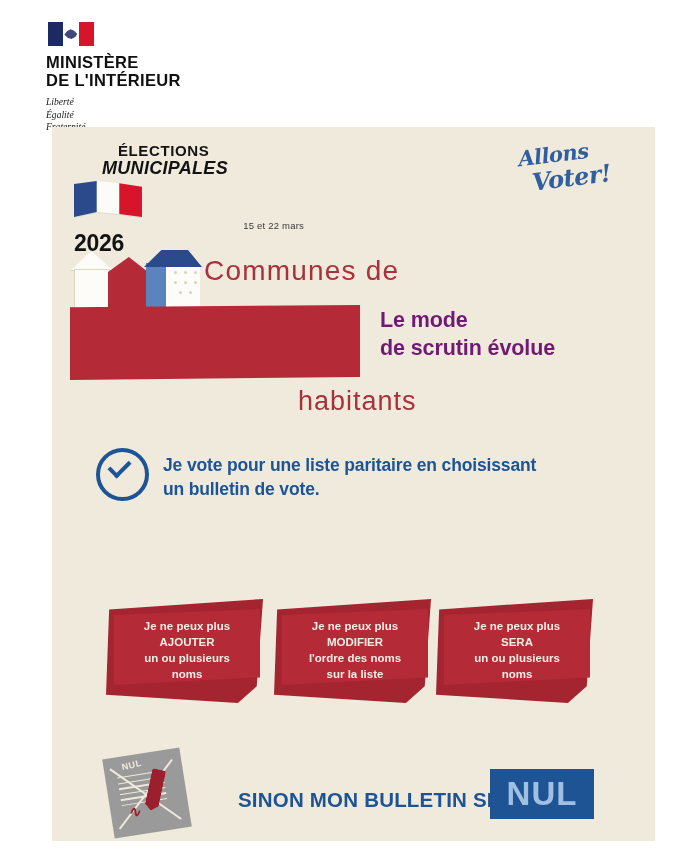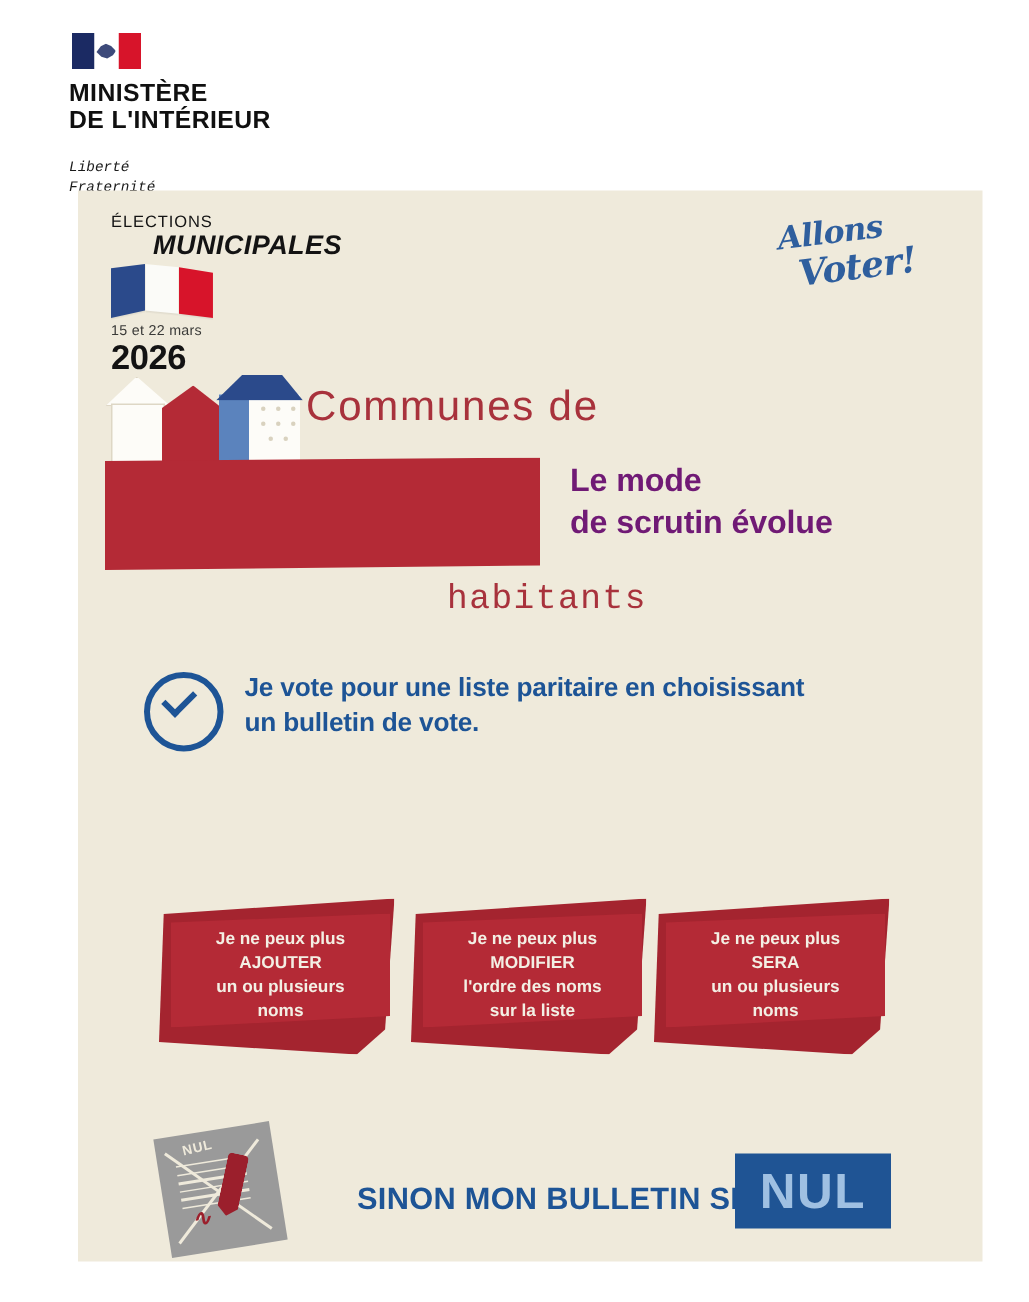--- a/index.html
+++ b/index.html
@@ -44,22 +44,22 @@
   }
   #ministry-name {
     margin-top: 7px;
     font-size: 16.5px;
     font-weight: bold;
     line-height: 1.12;
     letter-spacing: .3px;
     color: #101010;
   }
   #ministry-motto {
-    margin-top: 16px;
-    font-family: Liberation Mono, monospace;
+    margin-top: 6px;
+    font-family: Liberation Serif, serif;
     font-style: italic;
     font-size: 9.6px;
     line-height: 1.32;
     color: #1a1a1a;
   }
 
   
   #poster {
     position: absolute;
     left: 52px;
@@ -71,24 +71,25 @@
   }
 
   
   #poster-head {
     position: absolute;
     left: 22px;
     top: 15px;
     width: 230px;
   }
   #elections-word {
-    font-size: 11px;
+    font-size: 15px;
     letter-spacing: .6px;
     color: #131313;
-    font-weight: 400;
+    font-weight: 700;
+    margin-left: 44px;
   }
   #municipales-word {
     font-size: 18px;
     font-weight: bold;
     letter-spacing: .3px;
     color: #131313;
     margin-left: 28px;
     margin-top: -1px;
     font-style: italic;
   }
@@ -101,20 +102,21 @@
   }
   #wave-flag div { width: 33.34%; height: 100%; }
   #wf-b { background: #2b4a8b; clip-path: polygon(0 8%, 100% 0, 100% 86%, 0 100%); }
   #wf-w { background: #fbfbf8; clip-path: polygon(0 0, 100% 6%, 100% 92%, 0 86%); }
   #wf-r { background: #d7142a; clip-path: polygon(0 6%, 100% 16%, 100% 100%, 0 92%); }
   #vote-dates {
     font-size: 9.5px;
     color: #3a3a38;
     margin-top: 3px;
     letter-spacing: .2px;
+    text-align: right;
   }
   #vote-year {
     font-size: 23px;
     font-weight: bold;
     color: #131313;
     line-height: 1.05;
     letter-spacing: -.3px;
   }
 
   #allons-voter {
@@ -216,44 +218,43 @@
     font-size: 45px;
     font-weight: bold;
     color: #efeadb;
     letter-spacing: 1px;
     line-height: 1;
   }
   #habitants-label {
     position: absolute;
     left: 246px;
     top: 259px;
-    font-size: 23px;
+    font-size: 27px;
     color: #a8323c;
     letter-spacing: 1px;
-    font-family: Liberation Mono, monospace;
   }
   #mode-scrutin {
     position: absolute;
     left: 328px;
     top: 180px;
     font-size: 21.5px;
     font-weight: bold;
     color: #701a75;
     line-height: 1.28;
     letter-spacing: -.1px;
   }
 
   
   #check-row {
     position: absolute;
     left: 44px;
     top: 320px;
     width: 530px;
     display: flex;
-    align-items: flex-start;
+    align-items: flex-end;
   }
   #check-icon {
     width: 45px; height: 45px; flex: 0 0 45px;
     border: 4.5px solid #1d5496;
     border-radius: 50%;
     position: relative;
     margin-top: 1px;
   }
   #check-icon::after {
     content: "";
@@ -394,20 +395,21 @@
     <div class="band band-blue"></div>
     <div class="band band-white"></div>
     <div class="band band-red"></div>
   </div>
   <div id="ministry-name">
     <div>MINISTÈRE</div>
     <div>DE L'INTÉRIEUR</div>
   </div>
   <div id="ministry-motto">
     <div>Liberté</div>
+    <div>Égalité</div>
     <div>Fraternité</div>
   </div>
 </div>
 
 <div id="poster">
 
   <div id="poster-head">
     <div id="elections-word">ÉLECTIONS</div>
     <div id="municipales-word">MUNICIPALES</div>
     <div id="wave-flag">

